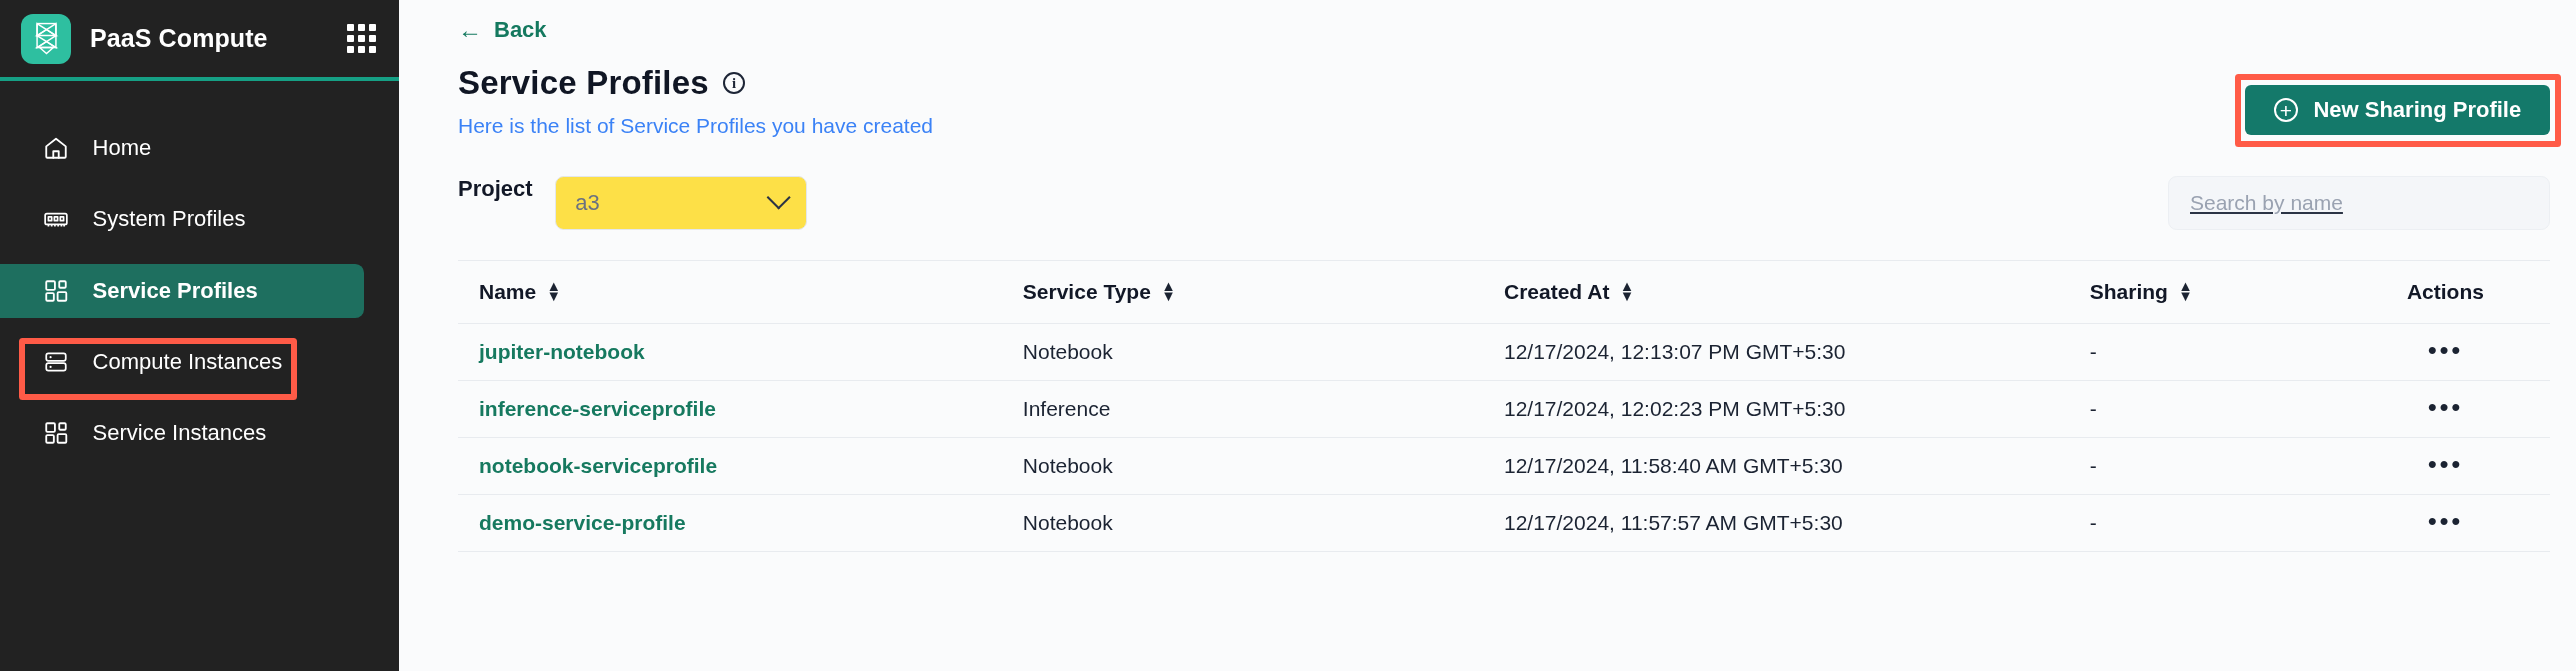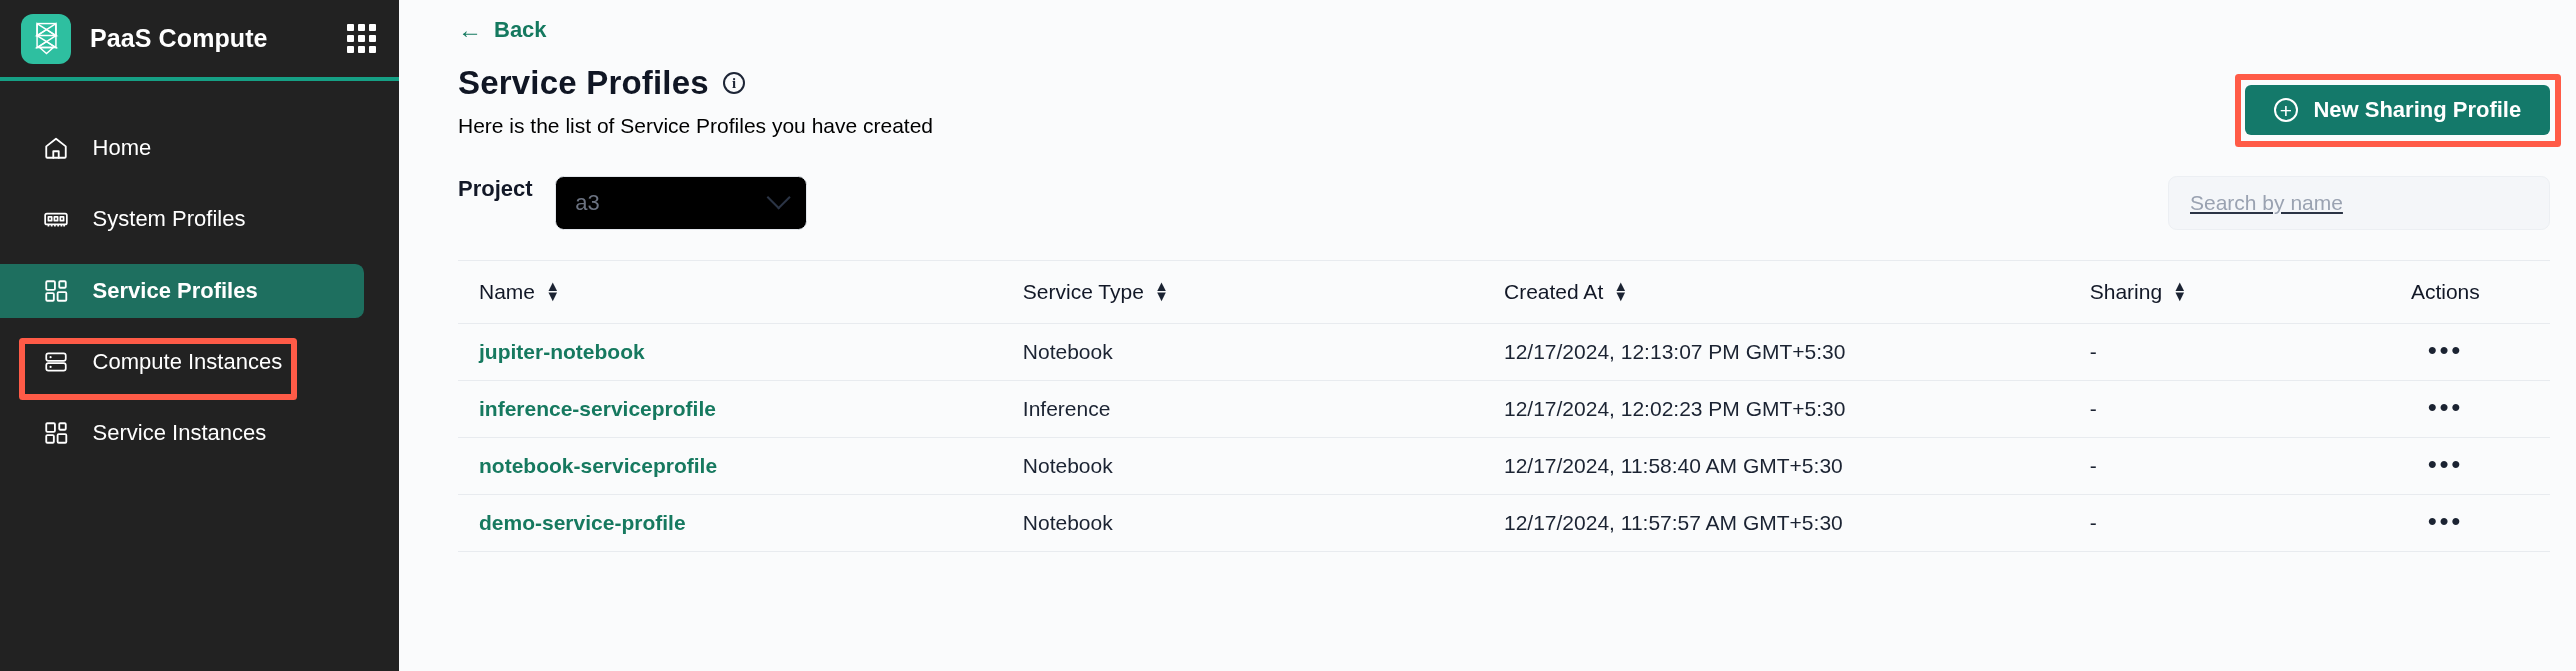--- a/index.html
+++ b/index.html
@@ -167,21 +167,21 @@
     font-weight: bold;
     display: flex;
     align-items: center;
     justify-content: center;
     font-family: "Liberation Serif", serif;
     cursor: pointer;
   }
   .page-sub {
     margin-top: 12px;
     font-size: 21px;
-    color: #000000;
+    color: #3b82f6;
   }
 
   .new-btn-wrap {
     position: absolute;
     right: 26px;
     top: 85px;
   }
   .hl-btn {
     left: -10.4px;
     top: -11.3px;
@@ -230,21 +230,21 @@
     font-size: 22px;
     font-weight: bold;
     color: #121827;
     margin-right: 22.6px;
   }
   .select-box {
     width: 252px;
     height: 54px;
     border: 0.9px solid #e3e7ec;
     border-radius: 8.7px;
-    background: #000000;
+    background: #fde047;
     display: flex;
     align-items: center;
     padding: 0 19px;
     cursor: pointer;
   }
   .select-value {
     font-size: 22px;
     color: #6b7280;
   }
   .chev {
@@ -285,21 +285,21 @@
     border-top: 0.9px solid #e8ebef;
   }
   table {
     width: 100%;
     border-collapse: collapse;
     table-layout: fixed;
   }
   thead th {
     text-align: left;
     font-size: 21px;
-    font-weight: normal;
+    font-weight: bold;
     color: #121827;
     padding: 19px 0 19px 0;
     border-bottom: 0.9px solid #e8ebef;
     white-space: nowrap;
   }
   .th-inner { display: inline-flex; align-items: center; cursor: pointer; }
   .sort-ico {
     margin-left: 10.4px;
     display: inline-flex;
     flex-direction: column;

